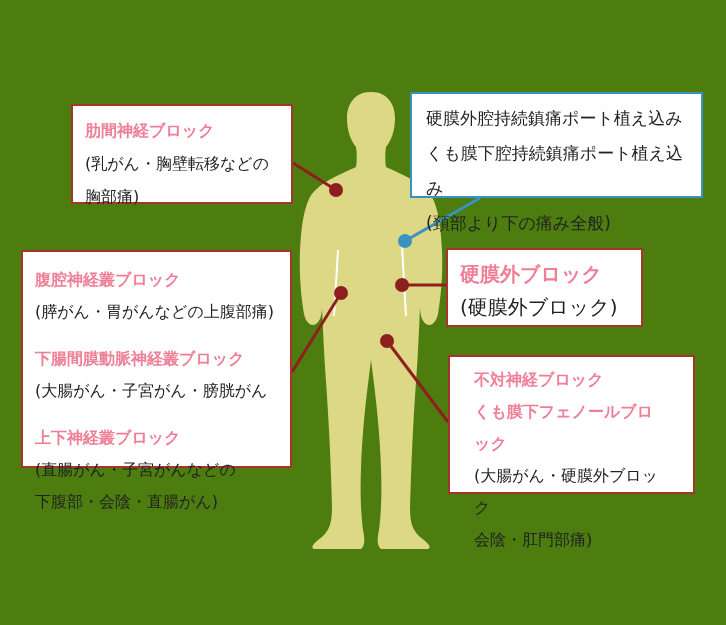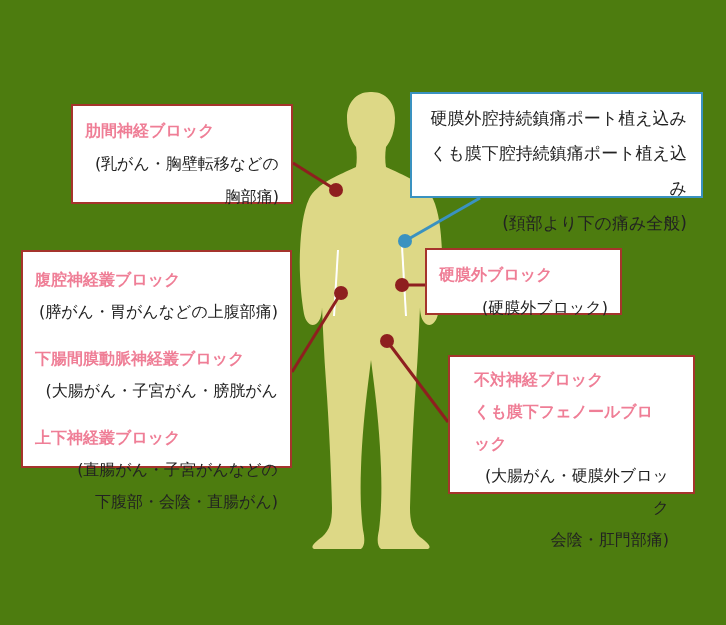--- a/index.html
+++ b/index.html
@@ -11,26 +11,26 @@
     --c-text:#222222;
   }
   html,body{margin:0;padding:0;background:#ffffff;}
   body{font-family:"DejaVu Sans","Liberation Sans",sans-serif;color:var(--c-text);}
   .stage{position:relative;width:726px;height:625px;background:#4d7c0f;overflow:hidden;}
   .figure-svg{position:absolute;left:0;top:0;}
   .label-box{position:absolute;background:#ffffff;box-sizing:border-box;}
   .label-box.red{border:2px solid var(--c-red-border);}
   .label-box.blue{border:2px solid var(--c-blue);}
   .ttl{color:var(--c-pink);font-weight:bold;}
-  .bdy{color:var(--c-text);text-align:right;}
+  .bdy{color:var(--c-text);}
   .box1{left:71px;top:104px;width:222px;height:100px;padding:8px 12px;font-size:16px;line-height:33px;}
   .box2{left:410px;top:92px;width:293px;height:106px;padding:7px 14px;font-size:17px;line-height:35px;}
   .box3{left:21px;top:250px;width:271px;height:218px;padding:12px 12px;font-size:16px;line-height:32px;}
   .box3 .entry + .entry{margin-top:15px;}
-  .box4{left:425px;top:248px;width:197px;height:67px;padding:8px 12px;font-size:16px;line-height:33px;}
+  .box4{left:446px;top:248px;width:197px;height:79px;padding:8px 12px;font-size:20px;line-height:33px;}
   .box5{left:448px;top:355px;width:247px;height:139px;padding:7px 24px;font-size:16px;line-height:32px;}
   .body-shape{fill:var(--c-body);}
   .lead-red{stroke:var(--c-red-line);stroke-width:3;}
   .lead-blue{stroke:var(--c-blue);stroke-width:3;}
   .dot-red{fill:var(--c-red-line);}
   .dot-blue{fill:var(--c-blue);}
   .arm-gap{stroke:#ffffff;stroke-width:2;}
 </style>
 </head>
 <body>

